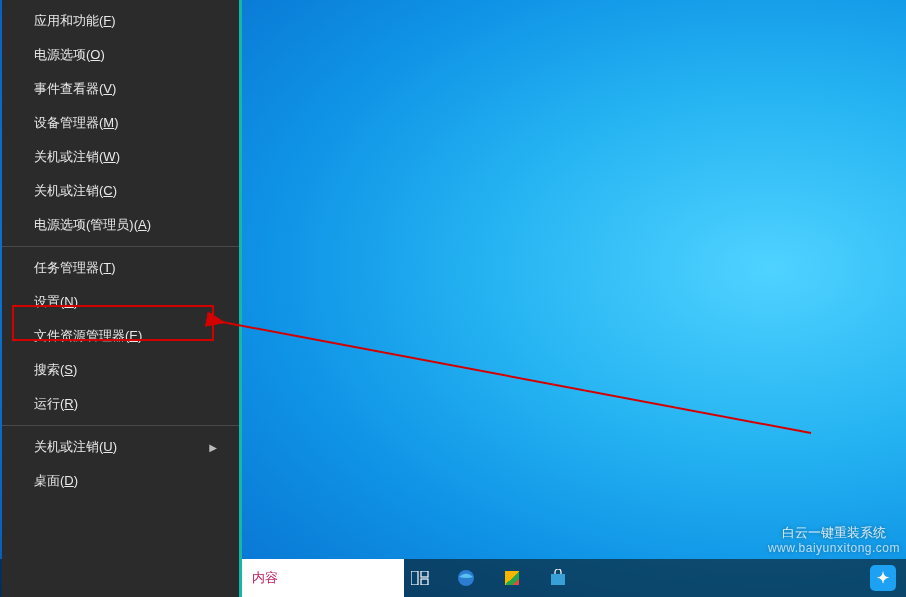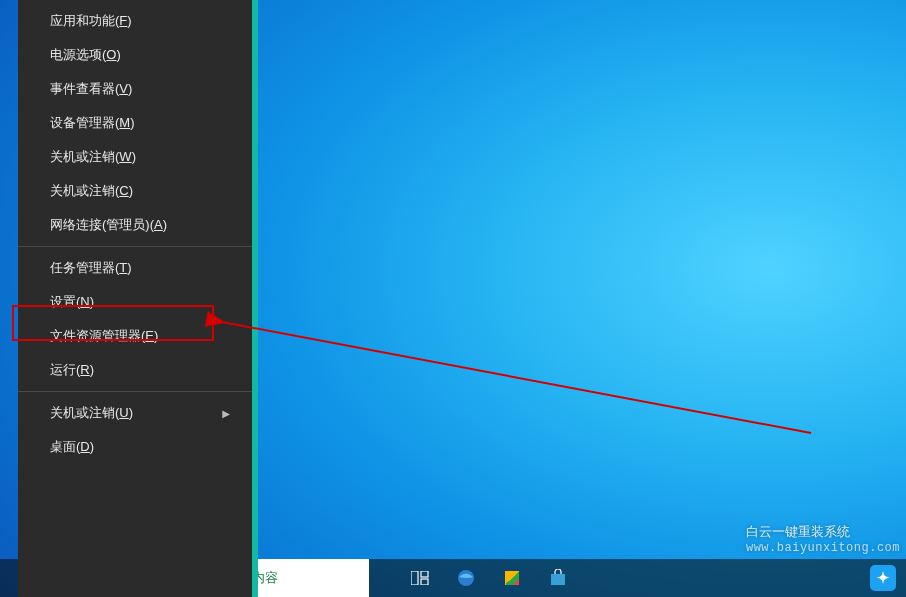--- a/index.html
+++ b/index.html
@@ -25,58 +25,57 @@
     width: 906px; height: 38px;
     background: rgba(10,10,10,0.55);
     display: flex;
     align-items: center;
   }
   .taskbar .searchbox {
     position: absolute;
     left: 242px; bottom: 0;
     height: 38px;
     background: #fff;
-    width: 127px;
+    width: 162px;
     display: flex;
     align-items: center;
     padding: 0 10px;
     box-sizing: border-box;
-    color: #15803d;
+    color: #be185d;
     font-size: 13px;
   }
   .taskbar .tb-icon {
     width: 46px; height: 38px;
     display: flex;
     align-items: center; justify-content: center;
   }
   .tb-area { position:absolute; bottom:0; height:38px; display:flex; align-items:center; }
   .tb-left { left:397px; }
   .tb-right { right:0; padding-right:6px; }
   .tb-square { width:14px; height:14px; display:inline-block; }
   .watermark {
     position:absolute; right:6px; bottom:42px;
     color:rgba(255,255,255,0.85);
-    text-align:left;
+    text-align:center;
     font-size:13px; line-height:1.2;
     text-shadow:0 0 4px rgba(0,0,0,0.4);
-    font-family:Liberation Mono, monospace;
   }
   .watermark .wm2 { font-size:12px; opacity:0.8; letter-spacing:0.5px; }
 
   
   .winx {
     position: absolute;
-    left: 18px; top: 0;
+    left: 2px; top: 0;
     width: 240px;
     height: 597px;
     background: #2b2b2b;
     box-sizing: border-box;
     color: #e8e8e8;
     font-size: 13px;
-    border-right: 6px solid #14b8a6;
+    border-right: 3px solid #14b8a6;
   }
   .winx .group { padding: 4px 0; }
   .winx .sep { height:1px; background:#4a4a4a; margin: 4px 0; }
   .winx .item {
     padding: 8px 22px 8px 32px;
     display:flex; align-items:center; justify-content:space-between;
     cursor: default;
     white-space: nowrap;
   }
   .winx .underline { text-decoration: underline; }
@@ -160,31 +159,34 @@
       <div class="item">
         <span><span>设备管理器(</span><span class="underline">M</span><span>)</span></span>
       </div>
       <div class="item">
         <span><span>关机或注销(</span><span class="underline">W</span><span>)</span></span>
       </div>
       <div class="item">
         <span><span>关机或注销(</span><span class="underline">C</span><span>)</span></span>
       </div>
       <div class="item">
-        <span><span>网络连接(管理员)(</span><span class="underline">A</span><span>)</span></span>
+        <span><span>电源选项(管理员)(</span><span class="underline">A</span><span>)</span></span>
       </div>
       <div class="sep"></div>
       <div class="item">
         <span><span>任务管理器(</span><span class="underline">T</span><span>)</span></span>
       </div>
       <div class="item">
         <span><span>设置(</span><span class="underline">N</span><span>)</span></span>
       </div>
       <div class="item">
         <span><span>文件资源管理器(</span><span class="underline">E</span><span>)</span></span>
+      </div>
+      <div class="item">
+        <span><span>搜索(</span><span class="underline">S</span><span>)</span></span>
       </div>
       <div class="item">
         <span><span>运行(</span><span class="underline">R</span><span>)</span></span>
       </div>
       <div class="sep"></div>
       <div class="item">
         <span><span>关机或注销(</span><span class="underline">U</span><span>)</span></span>
         <span class="arrow">▶</span>
       </div>
       <div class="item">

